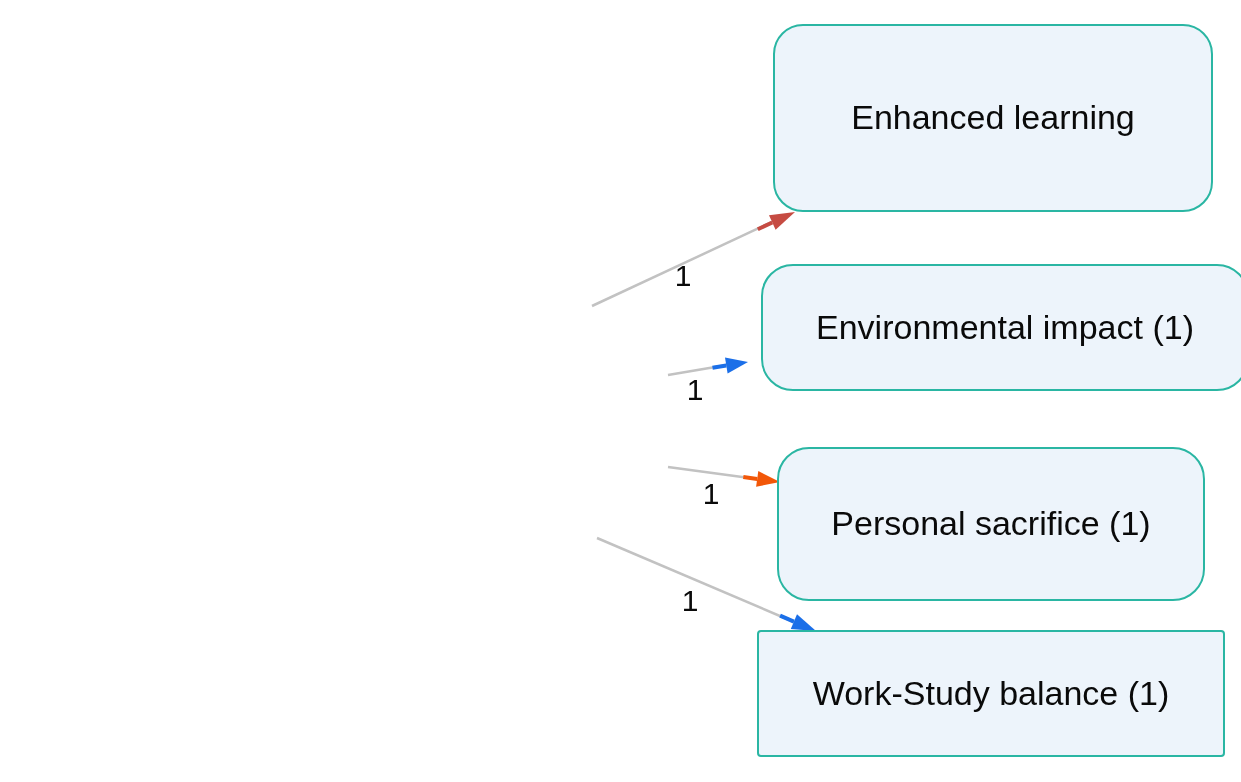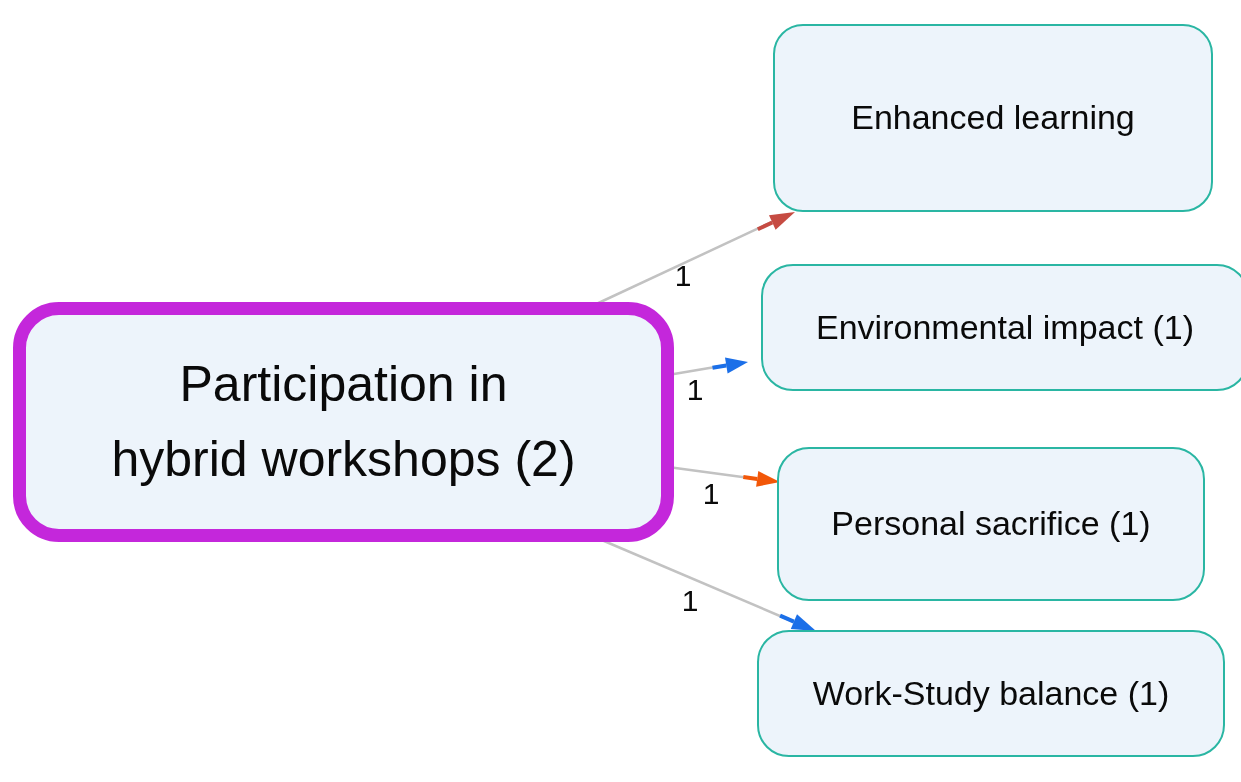--- a/index.html
+++ b/index.html
@@ -47,21 +47,21 @@
     line-height: 1.5;
   }
   .branch-node {
     border: 2px solid #2ab6a3;
     font-size: 34px;
     line-height: 1.45;
   }
   .branch-1 { left: 773px; top: 24px;  width: 440px; height: 188px; border-radius: 30px; }
   .branch-2 { left: 761px; top: 264px; width: 488px; height: 127px; border-radius: 32px; }
   .branch-3 { left: 777px; top: 447px; width: 428px; height: 154px; border-radius: 32px; }
-  .branch-4 { left: 757px; top: 630px; width: 468px; height: 127px; border-radius: 32px; }
+  .branch-4 { left: 757px; top: 630px; width: 468px; height: 127px; border-radius: 4px; }
   .edge-label {
     position: absolute;
     transform: translate(-50%, -50%);
     font-size: 30px;
     color: #0a0a0a;
     line-height: 1;
   }
   .edge-label-1 { left: 683px; top: 276px; }
   .edge-label-2 { left: 695px; top: 390px; }
   .edge-label-3 { left: 711px; top: 494px; }
@@ -89,24 +89,20 @@
     <line x1="597" y1="538" x2="794" y2="622" stroke-width="2.5" stroke="#c2c2c2"></line>
     <line x1="780.1" y1="615.7" x2="793.9" y2="621.6" stroke-width="4" stroke="#1b6fe8"></line>
     <polygon points="816,631 790.8,629 797,614.2" fill="#1b6fe8"></polygon>
   </svg>
 
   <div class="edge-label edge-label-1">1</div>
   <div class="edge-label edge-label-2">1</div>
   <div class="edge-label edge-label-3">1</div>
   <div class="edge-label edge-label-4">1</div>
 
-  <div class="node root-node">
-    <span class="line">Participation in</span>
-    <span class="line">hybrid workshops (2)</span>
-  </div>
 
   <div class="node branch-node branch-1">
     <span class="line">Enhanced learning</span>
   </div>
 
   <div class="node branch-node branch-2">
     <span class="line">Environmental impact (1)</span>
   </div>
 
   <div class="node branch-node branch-3">

